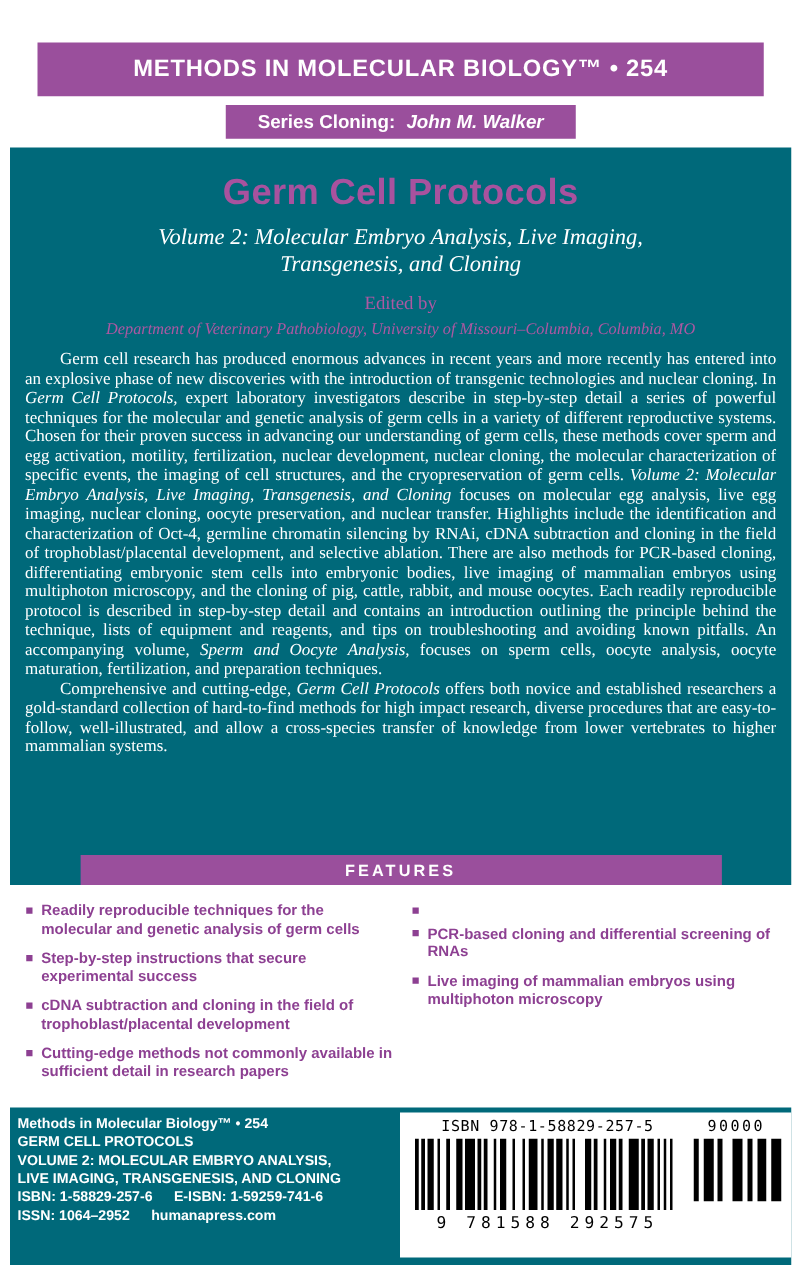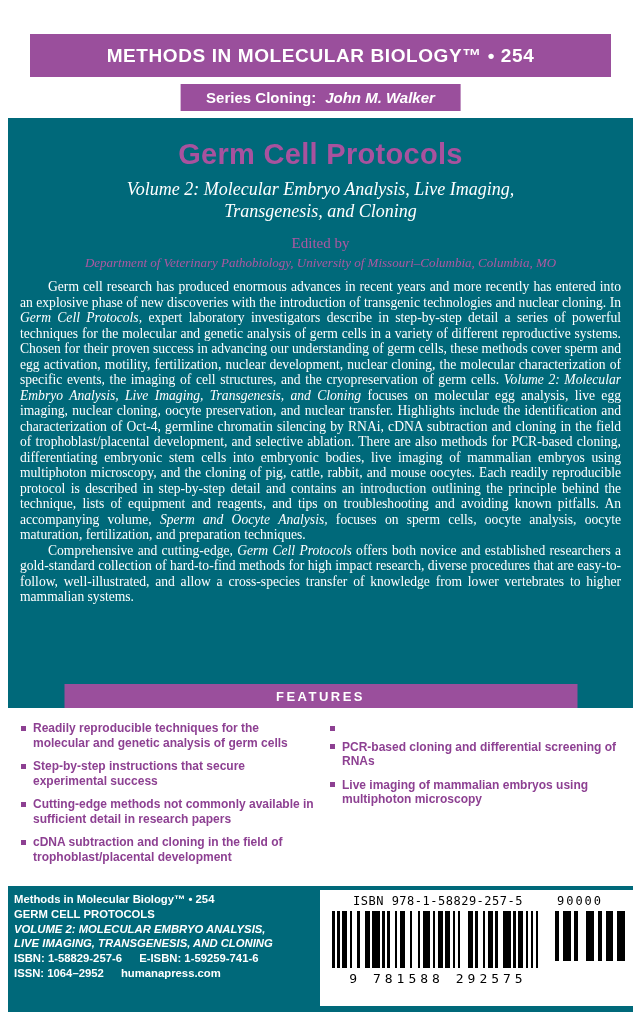--- a/index.html
+++ b/index.html
@@ -83,29 +83,29 @@
 
   
   .bottom {
     position:absolute; top:886px; left:8px; right:8px; height:126px;
     background:#00697a;
   }
   .footer-text {
     position:absolute; left:6px; top:6px; color:#ffffff;
     font-weight:bold; font-size:11.3px; line-height:14.8px; text-align:left;
   }
-  .f-line.italic { font-style:italic; }
+  .f-line.italic { }
   .f-line .sp { margin-left:14px; }
 
   .barcode-box {
     position:absolute; right:0; top:4px; bottom:6px; width:313px;
     background:#ffffff;
   }
   .bc-top {
-    display:flex; justify-content:flex-start;
+    display:flex; justify-content:space-between;
     padding:4px 8px 0 12px;
     font-family:"DejaVu Sans Mono", monospace; font-size:12px; color:#000;
   }
   .bc-isbn { width:212px; text-align:center; letter-spacing:0.5px; }
   .bc-addon-code { width:72px; text-align:center; letter-spacing:2px; }
   .bc-row { display:flex; gap:17px; padding:3px 8px 0 12px; height:60px; }
   .bc-bars { display:flex; height:100%; }
   .bc-bars.main { width:212px; }
   .bc-bars.addon { width:72px; height:50px; align-self:flex-start; }
   .bc-bar { background:#000; flex-basis:0; }
@@ -149,25 +149,25 @@
         <li>
           <span class="bullet"></span>
           <span>Readily reproducible techniques for the molecular and genetic analysis of germ cells</span>
         </li>
         <li>
           <span class="bullet"></span>
           <span>Step-by-step instructions that secure experimental success</span>
         </li>
         <li>
           <span class="bullet"></span>
+          <span>cDNA subtraction and cloning in the field of trophoblast/placental development</span>
+        </li>
+        <li>
+          <span class="bullet"></span>
           <span>Cutting-edge methods not commonly available in sufficient detail in research papers</span>
-        </li>
-        <li>
-          <span class="bullet"></span>
-          <span>cDNA subtraction and cloning in the field of trophoblast/placental development</span>
         </li>
       </ul>
     <ul class="features-col">
         <li>
           <span class="bullet"></span>
         </li>
         <li>
           <span class="bullet"></span>
           <span>PCR-based cloning and differential screening of RNAs</span>
         </li>

